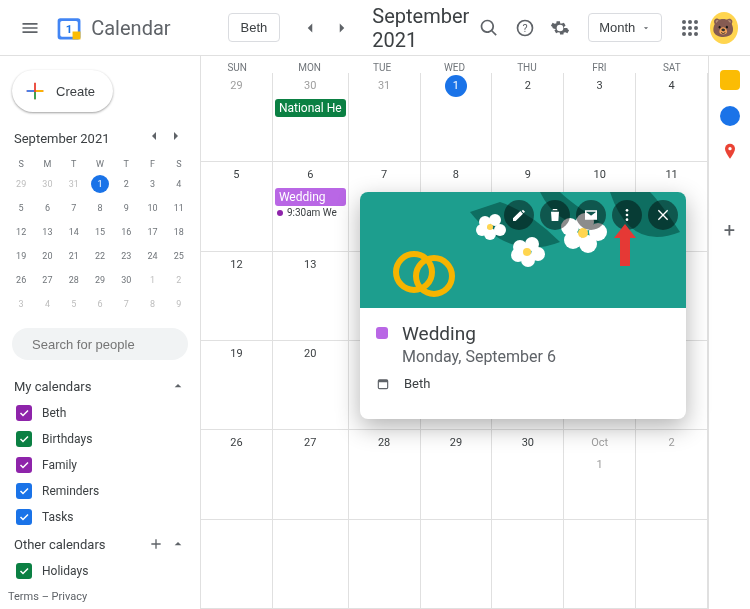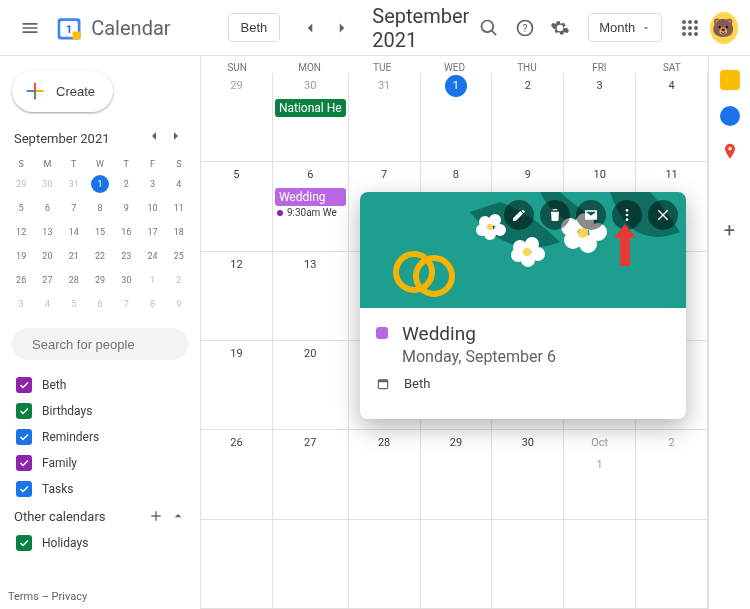--- a/index.html
+++ b/index.html
@@ -252,52 +252,58 @@
         </tbody>
       </table>
 
     <div class="search-ppl">
       <svg width="16" height="16" viewBox="0 0 24 24">
           <path fill="#5f6368" d="M12 12a4 4 0 100-8 4 4 0 000 8zm-8 8c0-3 5-4 8-4s8 1 8 4v1H4v-1z"></path>
         </svg>
       <input placeholder="Search for people" style="">
     </div>
 
+    <div class="sec-hdr">
+      <span>My calendars</span>
+      <svg width="16" height="16" viewBox="0 0 24 24">
+          <path d="M7 14l5-5 5 5z" fill="#5f6368"></path>
+        </svg>
+    </div>
     <div id="my-cals">
         <div class="cal-item">
        <div class="cb" style="background:#8e24aa">
             <svg viewBox="0 0 24 24">
               <path d="M5 12l5 5L20 7" fill="none" stroke="#fff" stroke-width="3"></path>
             </svg>
           </div>
        <span>Beth</span>
      </div>
         <div class="cal-item">
        <div class="cb" style="background:#0b8043">
             <svg viewBox="0 0 24 24">
               <path d="M5 12l5 5L20 7" fill="none" stroke="#fff" stroke-width="3"></path>
             </svg>
           </div>
        <span>Birthdays</span>
      </div>
         <div class="cal-item">
+       <div class="cb" style="background:#8e24aa">
+            <svg viewBox="0 0 24 24">
+              <path d="M5 12l5 5L20 7" fill="none" stroke="#fff" stroke-width="3"></path>
+            </svg>
+          </div>
+       <span>Family</span>
+     </div>
+        <div class="cal-item">
        <div class="cb" style="background:#1a73e8">
             <svg viewBox="0 0 24 24">
               <path d="M5 12l5 5L20 7" fill="none" stroke="#fff" stroke-width="3"></path>
             </svg>
           </div>
        <span>Reminders</span>
-     </div>
-        <div class="cal-item">
-       <div class="cb" style="background:#8e24aa">
-            <svg viewBox="0 0 24 24">
-              <path d="M5 12l5 5L20 7" fill="none" stroke="#fff" stroke-width="3"></path>
-            </svg>
-          </div>
-       <span>Family</span>
      </div>
         <div class="cal-item">
        <div class="cb" style="background:#1a73e8">
             <svg viewBox="0 0 24 24">
               <path d="M5 12l5 5L20 7" fill="none" stroke="#fff" stroke-width="3"></path>
             </svg>
           </div>
        <span>Tasks</span>
      </div>
       </div>

